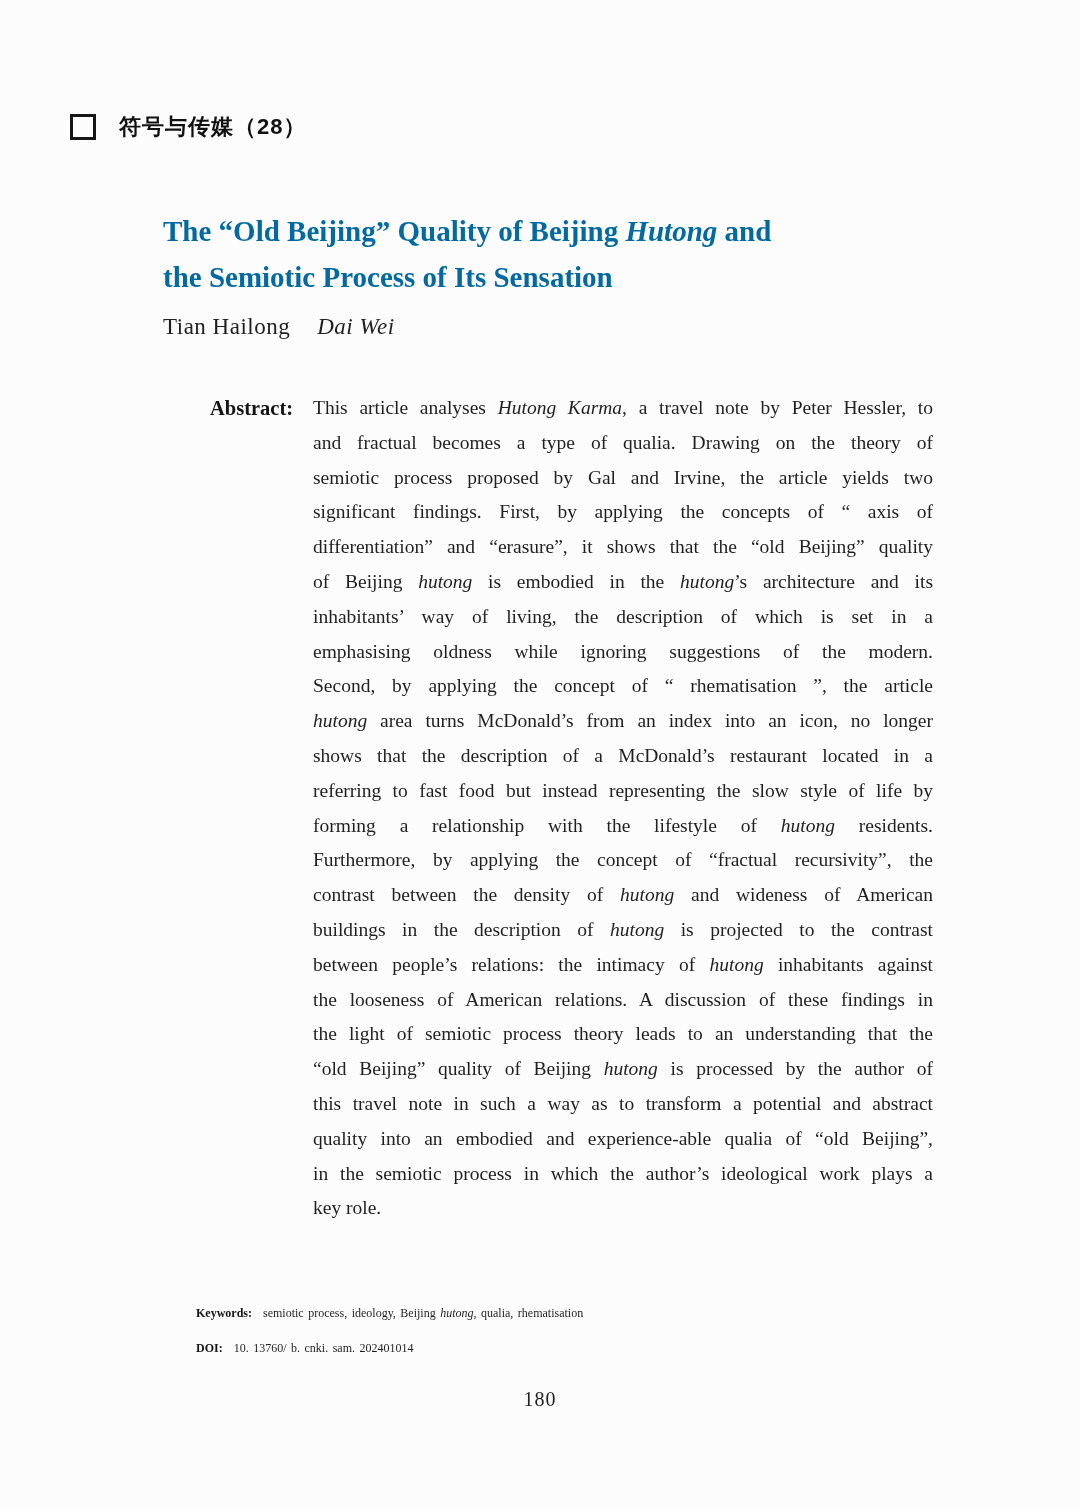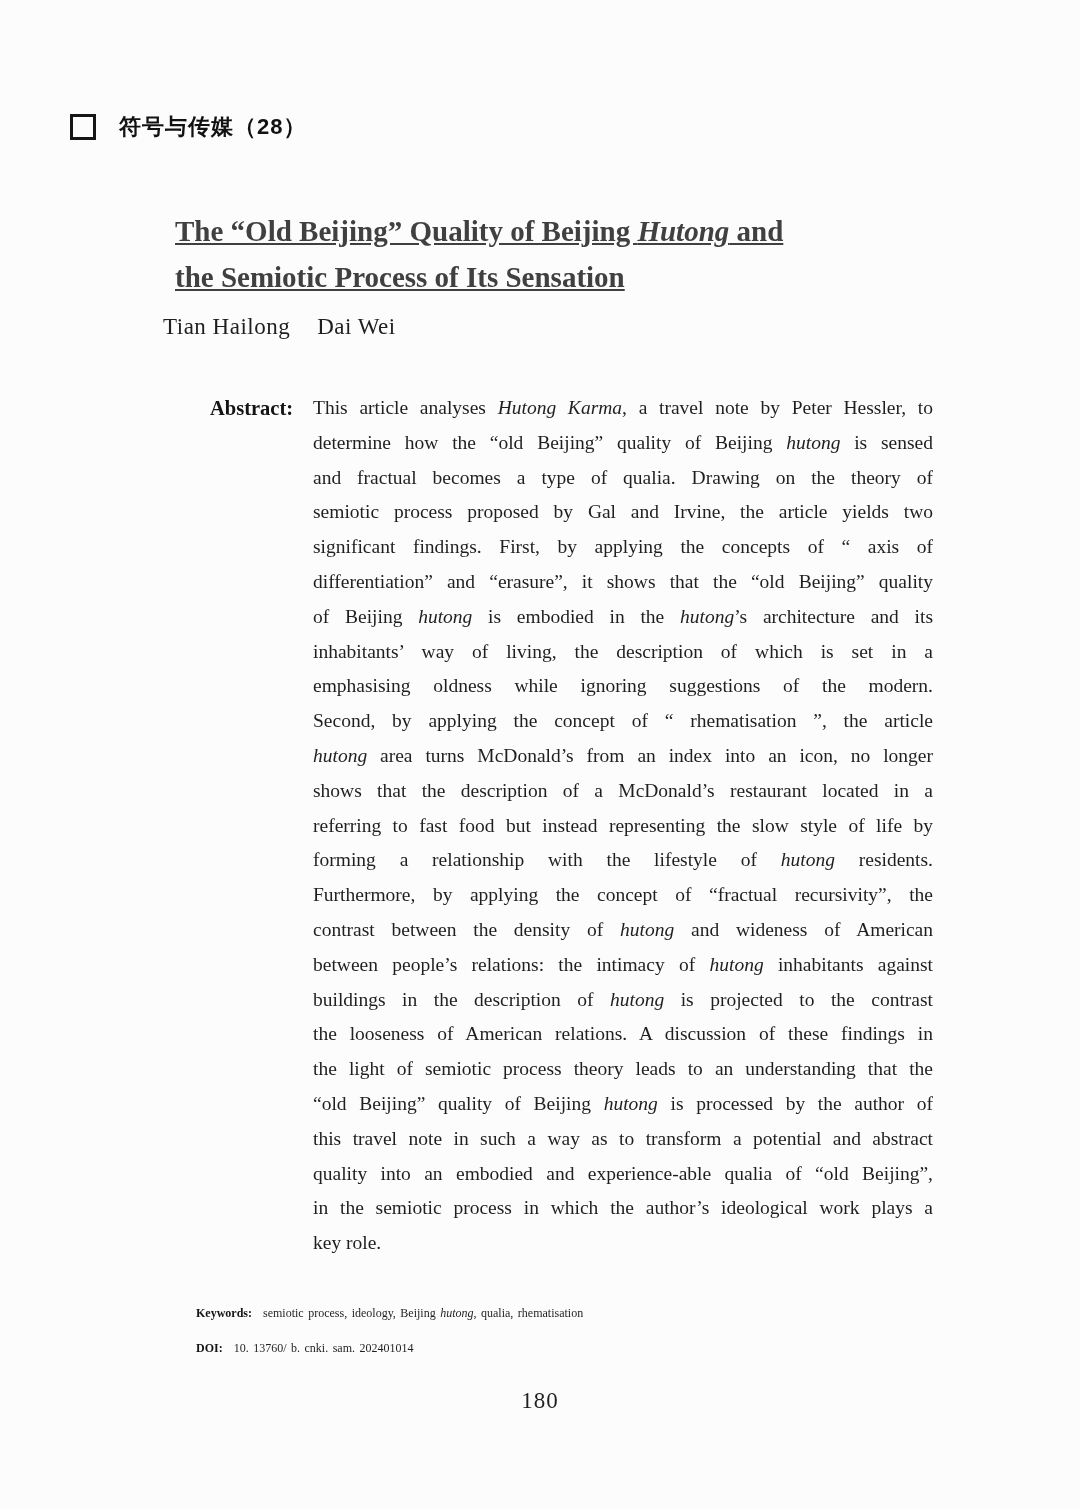--- a/index.html
+++ b/index.html
@@ -33,40 +33,39 @@
     font-family: "Liberation Sans", sans-serif;
     font-weight: 700;
     font-size: 22px;
     letter-spacing: 1px;
     color: #111;
   }
 
   
   .title {
     position: absolute;
-    left: 175px;
+    left: 163px;
     top: 208px;
     width: 780px;
     font-size: 29px;
     font-weight: 700;
     line-height: 46px;
-    color: #404040;
-    text-decoration: underline;
+    color: #0369a1;
   }
   .title .it { font-style: italic; }
 
   
   .authors {
     position: absolute;
     left: 163px;
     top: 314px;
     font-size: 23px;
     letter-spacing: 0.5px;
   }
-  .authors span + span { margin-left: 27px; }
+  .authors span + span { margin-left: 27px; font-style: italic; }
 
   
   .abstract {
     position: absolute;
     left: 210px;
     top: 391px;
     display: flex;
     align-items: flex-start;
   }
   .abs-label {
@@ -105,21 +104,21 @@
     margin-right: 11px;
   }
 
   
   .pageno {
     position: absolute;
     left: 0;
     top: 1388px;
     width: 100%;
     text-align: center;
-    font-size: 23px;
+    font-size: 20px;
     letter-spacing: 1px;
   }
 </style>
 </head>
 <body>
 
 <div class="page">
 
   <div class="header">
     <span class="header-box"></span>
@@ -130,37 +129,36 @@
       <div><span>The “Old Beijing” Quality of Beijing </span><span class="it">Hutong</span><span> and</span></div>
       <div><span>the Semiotic Process of Its Sensation</span></div>
     </div>
 
   <div class="authors" id="authors"><span>Tian Hailong</span><span>Dai Wei</span></div>
 
   <div class="abstract">
     <span class="abs-label">Abstract:</span>
     <div class="abs-lines" id="abs-lines">
         <div class="abs-line"><span>This article analyses </span><span class="it">Hutong Karma</span><span>, a travel note by Peter Hessler, to</span></div>
-        <div class="abs-line"><span>determine how the “old Beijing” quality of Beijing </span><span class="it">hutong</span><span> is sensed</span></div>
         <div class="abs-line"><span>and fractual becomes a type of qualia. Drawing on the theory of</span></div>
         <div class="abs-line"><span>semiotic process proposed by Gal and Irvine, the article yields two</span></div>
         <div class="abs-line"><span>significant findings. First, by applying the concepts of “ axis of</span></div>
         <div class="abs-line"><span>differentiation” and “erasure”, it shows that the “old Beijing” quality</span></div>
         <div class="abs-line"><span>of Beijing </span><span class="it">hutong</span><span> is embodied in the </span><span class="it">hutong</span><span>’s architecture and its</span></div>
         <div class="abs-line"><span>inhabitants’ way of living, the description of which is set in a</span></div>
         <div class="abs-line"><span>emphasising oldness while ignoring suggestions of the modern.</span></div>
         <div class="abs-line"><span>Second, by applying the concept of “ rhematisation ”, the article</span></div>
         <div class="abs-line"><span class="it">hutong</span><span> area turns McDonald’s from an index into an icon, no longer</span></div>
         <div class="abs-line"><span>shows that the description of a McDonald’s restaurant located in a</span></div>
         <div class="abs-line"><span>referring to fast food but instead representing the slow style of life by</span></div>
         <div class="abs-line"><span>forming a relationship with the lifestyle of </span><span class="it">hutong</span><span> residents.</span></div>
         <div class="abs-line"><span>Furthermore, by applying the concept of “fractual recursivity”, the</span></div>
         <div class="abs-line"><span>contrast between the density of </span><span class="it">hutong</span><span> and wideness of American</span></div>
+        <div class="abs-line"><span>buildings in the description of </span><span class="it">hutong</span><span> is projected to the contrast</span></div>
         <div class="abs-line"><span>between people’s relations: the intimacy of </span><span class="it">hutong</span><span> inhabitants against</span></div>
-        <div class="abs-line"><span>buildings in the description of </span><span class="it">hutong</span><span> is projected to the contrast</span></div>
         <div class="abs-line"><span>the looseness of American relations. A discussion of these findings in</span></div>
         <div class="abs-line"><span>the light of semiotic process theory leads to an understanding that the</span></div>
         <div class="abs-line"><span>“old Beijing” quality of Beijing </span><span class="it">hutong</span><span> is processed by the author of</span></div>
         <div class="abs-line"><span>this travel note in such a way as to transform a potential and abstract</span></div>
         <div class="abs-line"><span>quality into an embodied and experience-able qualia of “old Beijing”,</span></div>
         <div class="abs-line"><span>in the semiotic process in which the author’s ideological work plays a</span></div>
         <div class="abs-line last"><span>key role.</span></div>
       </div>
   </div>
 

